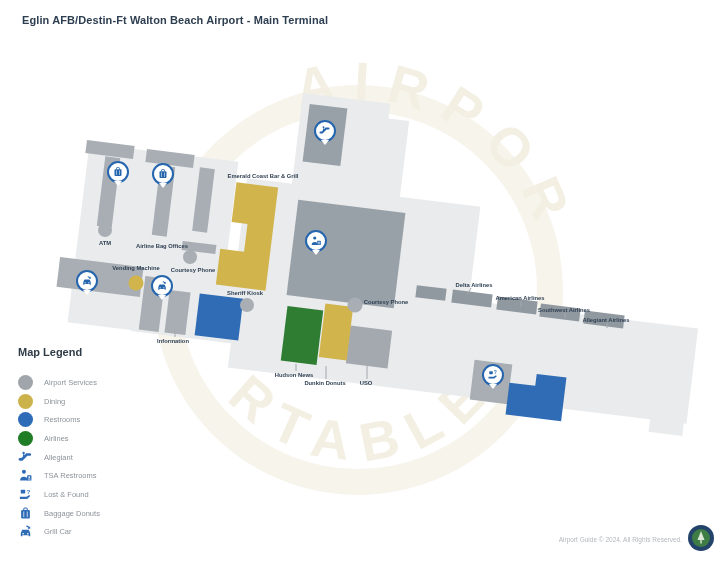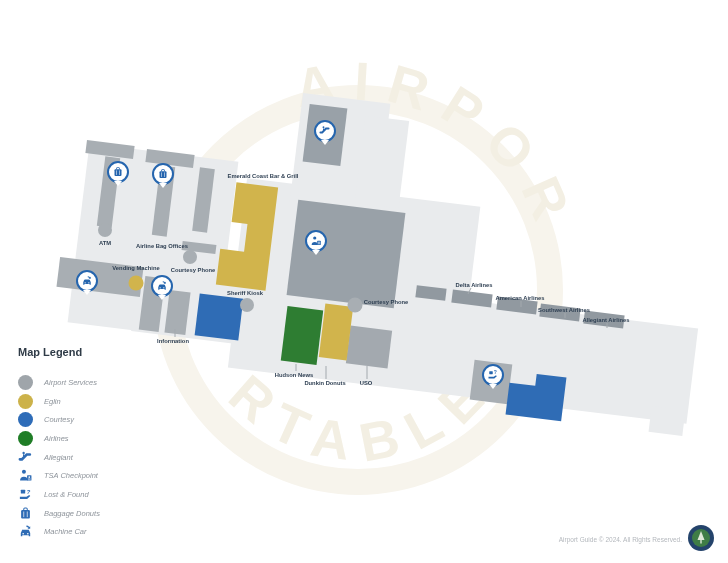--- a/index.html
+++ b/index.html
@@ -16,33 +16,34 @@
   
   .pin{position:absolute;width:22px;height:22px;transform:translate(-50%,-50%);
        background:#fff;border:2.5px solid #2565ae;border-radius:50%;box-sizing:border-box;
        display:flex;align-items:center;justify-content:center;z-index:6;}
   .pin::after{content:"";position:absolute;top:100%;left:50%;margin-left:-4px;
               border:4px solid transparent;border-top:5px solid #ffffff;}
   .pin svg{width:12px;height:12px;fill:#2565ae;}
   
   .legend{position:absolute;left:18px;top:346px;z-index:9;}
   .legend-title{font-size:11px;font-weight:bold;color:#2f3b47;margin-bottom:15px;}
-  .legend-item{display:flex;align-items:center;height:18.7px;font-style:italic;}
+  .legend-item{display:flex;align-items:center;height:18.7px;}
   .legend-swatch{width:15px;height:15px;border-radius:50%;flex:0 0 15px;}
   .legend-ic{width:15px;height:15px;fill:#2f6cb5;flex:0 0 15px;}
   .legend-label{font-size:7.5px;color:#8d939a;margin-left:11px;}
   
   .footer-copy{position:absolute;right:46px;top:536px;font-size:6.5px;color:#b4b8bd;z-index:9;}
   .footer-logo{position:absolute;right:13px;top:524px;width:28px;height:28px;z-index:9;}
 </style>
 </head>
 <body>
 
 <div class="stage">
 
+  <div class="page-title">Eglin AFB/Destin-Ft Walton Beach Airport - Main Terminal</div>
 
   <svg class="wmsvg" width="728" height="563" viewBox="0 0 728 563">
     <defs>
       <path id="wm-arc-top" d="M168,290 A190,190 0 0 1 548,290" fill="none"></path>
       <path id="wm-arc-bottom" d="M188,290 A170,170 0 0 0 528,290" fill="none"></path>
     </defs>
     <circle cx="358" cy="290" r="192" fill="none" stroke="#f7f4ec" stroke-width="26"></circle>
     <text font-size="54" font-weight="bold" fill="#f3efe3" letter-spacing="16" font-family="Liberation Sans, sans-serif">
       <textPath href="#wm-arc-top" startOffset="40%">AIRPOR</textPath>
     </text>
@@ -199,59 +200,59 @@
   </div>
 
   <div class="legend">
     <div class="legend-title">Map Legend</div>
     <div class="legend-item">
       <span class="legend-swatch" style="background:#9fa5aa"></span>
       <span class="legend-label">Airport Services</span>
     </div>
     <div class="legend-item">
       <span class="legend-swatch" style="background:#ccb24a"></span>
-      <span class="legend-label">Eglin</span>
+      <span class="legend-label">Dining</span>
     </div>
     <div class="legend-item">
       <span class="legend-swatch" style="background:#2e6cb8"></span>
-      <span class="legend-label">Courtesy</span>
+      <span class="legend-label">Restrooms</span>
     </div>
     <div class="legend-item">
       <span class="legend-swatch" style="background:#1f7d26"></span>
       <span class="legend-label">Airlines</span>
     </div>
     <div class="legend-item">
       <svg class="legend-ic" viewBox="0 0 24 24">
           <use href="#ic-escalator"></use>
         </svg>
       <span class="legend-label">Allegiant</span>
     </div>
     <div class="legend-item">
       <svg class="legend-ic" viewBox="0 0 24 24">
           <use href="#ic-tsa"></use>
         </svg>
-      <span class="legend-label">TSA Checkpoint</span>
+      <span class="legend-label">TSA Restrooms</span>
     </div>
     <div class="legend-item">
       <svg class="legend-ic" viewBox="0 0 24 24">
           <use href="#ic-lostfound"></use>
         </svg>
       <span class="legend-label">Lost &amp; Found</span>
     </div>
     <div class="legend-item">
       <svg class="legend-ic" viewBox="0 0 24 24">
           <use href="#ic-baggage"></use>
         </svg>
       <span class="legend-label">Baggage Donuts</span>
     </div>
     <div class="legend-item">
       <svg class="legend-ic" viewBox="0 0 24 24">
           <use href="#ic-rental"></use>
         </svg>
-      <span class="legend-label">Machine Car</span>
+      <span class="legend-label">Grill Car</span>
     </div>
   </div>
 
   <div class="footer-copy">Airport Guide © 2024. All Rights Reserved.</div>
   <svg class="footer-logo" viewBox="0 0 28 28">
     <circle cx="14" cy="14" r="13" fill="#24436b"></circle>
     <circle cx="14" cy="14" r="9" fill="#3f7d46"></circle>
     <path d="M14 7l3.5 9h-7z" fill="#dfe8d8"></path>
     <rect x="13.3" y="15" width="1.4" height="4.5" fill="#dfe8d8"></rect>
   </svg>

